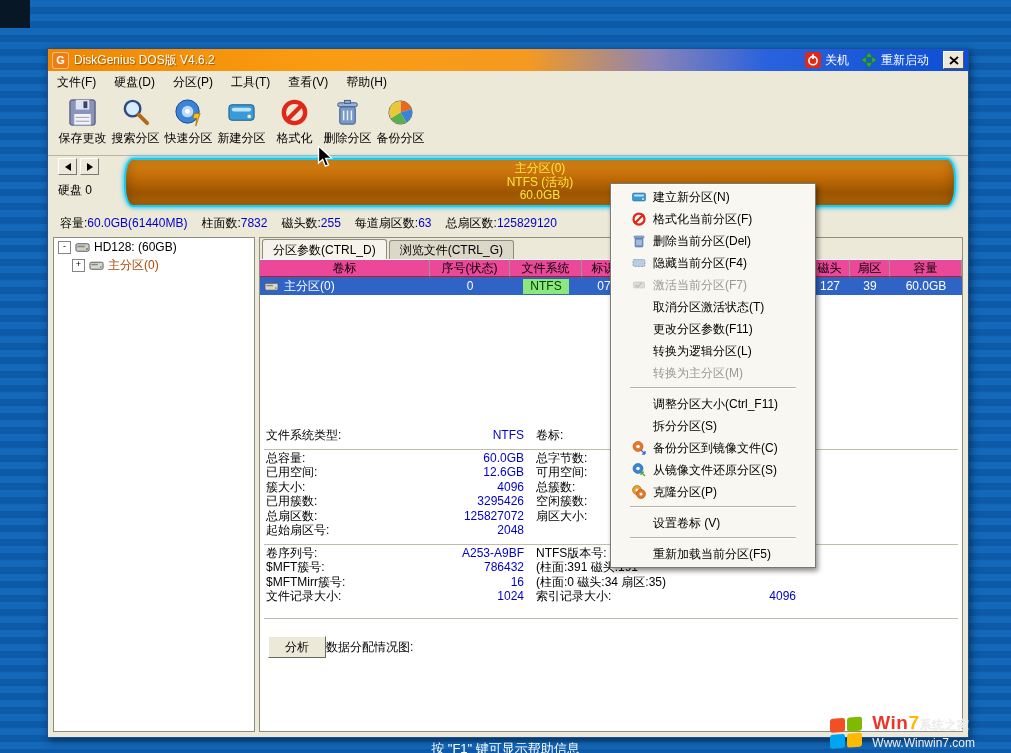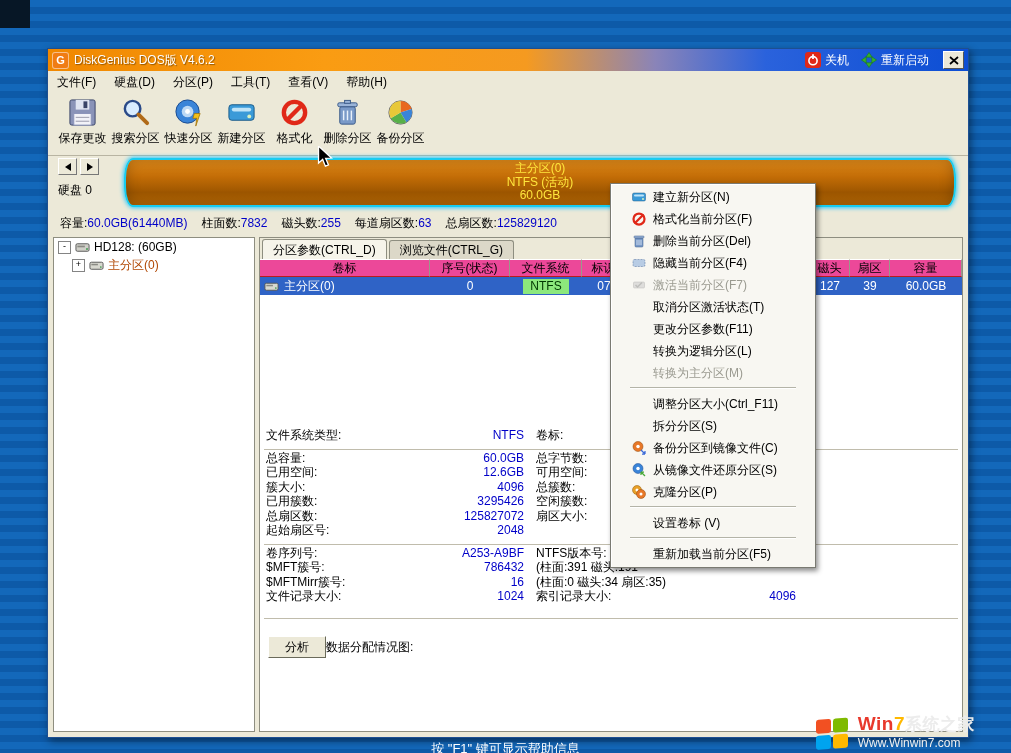--- a/index.html
+++ b/index.html
@@ -103,21 +103,21 @@
   .ctx-sep::after{content:"";position:absolute;left:3px;right:3px;top:3px;
     border-top:1px solid #b4b4a8;border-bottom:1px solid #fff;}
 
   
   .cursor{position:absolute;left:316px;top:146px;z-index:100;}
   .help-hint{position:absolute;left:0;right:0;top:740px;text-align:center;color:#fff;font-size:13px;z-index:5;}
   .watermark{position:absolute;right:36px;bottom:1px;display:flex;align-items:center;gap:8px;z-index:200;}
   .wm-flag{width:36px;height:36px;}
   .wm-texts{display:flex;flex-direction:column;line-height:18px;}
   .wm-brand{font-size:19px;font-weight:bold;letter-spacing:.5px;}
-  .wm-w{color:#e8392c;} .wm-7{color:#ffb900;} .wm-rest{color:#ececec;font-size:17px;}
+  .wm-w{color:#e8392c;} .wm-7{color:#ffb900;} .wm-rest{color:#ececec;font-size:12px;}
   .wm-url{color:#f0f0f0;font-size:12px;}
 </style>
 </head>
 <body>
 
 <div class="screen">
   <div class="corner-square"></div>
 
   <div class="win">
 

